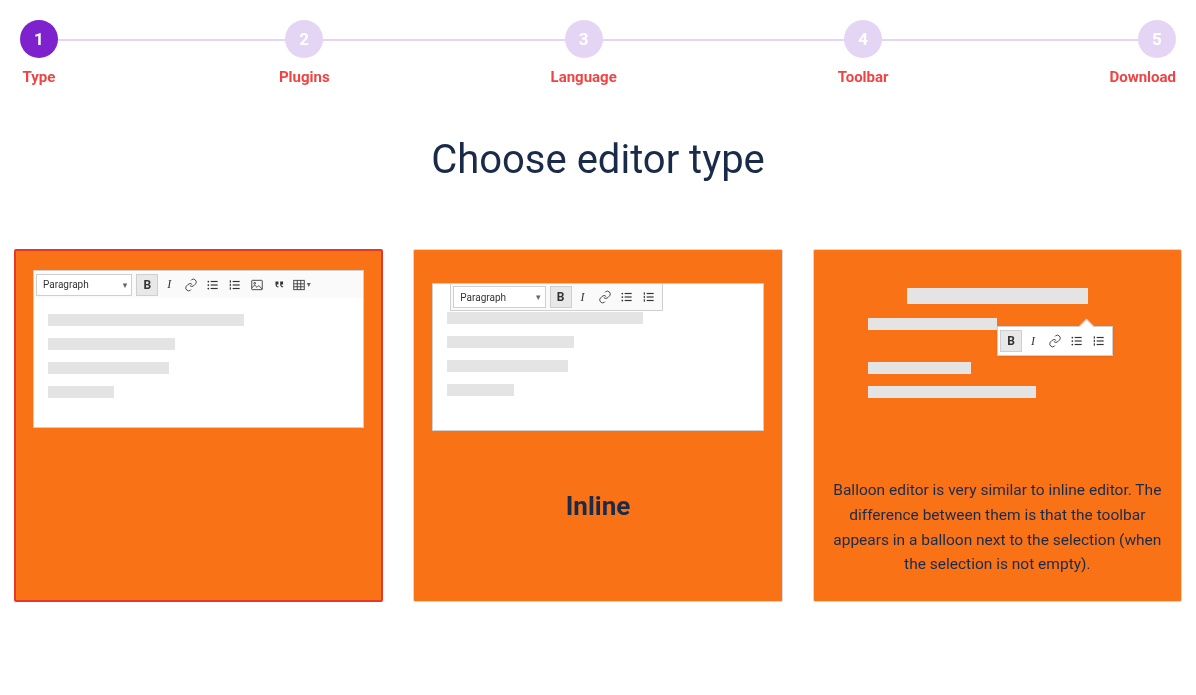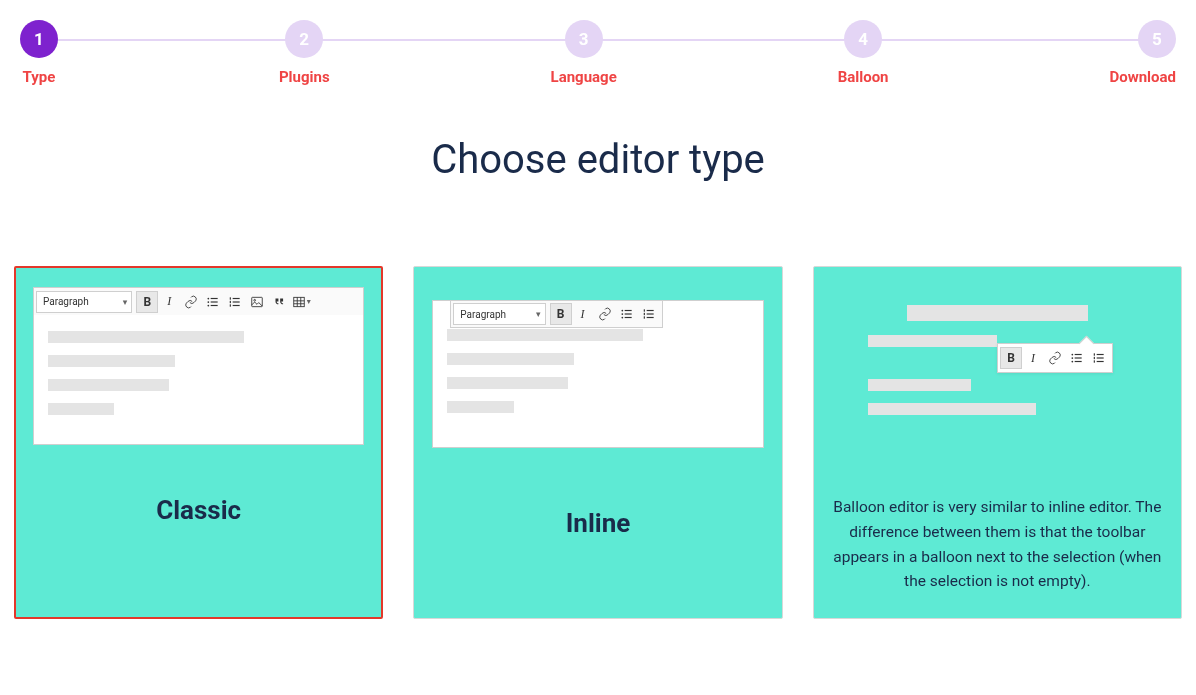--- a/index.html
+++ b/index.html
@@ -60,36 +60,36 @@
       font-weight: 700;
       color: #ef4444;
     }
 
     
     .page-heading {
       text-align: center;
       font-size: 40px;
       font-weight: 400;
       color: #1a2b4a;
-      margin-bottom: 83px;
+      margin-bottom: 66px;
     }
 
     
     .cards {
       display: flex;
       gap: 30px;
       padding: 0 4px;
     }
     .card {
       flex: 1;
       border: 1px solid #d8d8d8;
       border-radius: 2px;
       padding: 20px 18px 24px 18px;
       cursor: pointer;
-      background: #5eead4;
+      background: #f97316;
     }
     .card.selected {
       border: 2px solid #e3382a;
       padding: 19px 17px 23px 17px;
     }
     .preview {
       height: 180px;
       margin-bottom: 28px;
       position: relative;
     }
@@ -229,21 +229,21 @@
   <div class="step">
     <div class="step-circle">2</div>
     <div class="step-label">Plugins</div>
   </div>
   <div class="step">
     <div class="step-circle">3</div>
     <div class="step-label">Language</div>
   </div>
   <div class="step">
     <div class="step-circle">4</div>
-    <div class="step-label">Balloon</div>
+    <div class="step-label">Toolbar</div>
   </div>
   <div class="step">
     <div class="step-circle">5</div>
     <div class="step-label">Download</div>
   </div>
 </div>
 
 <h1 class="page-heading">Choose editor type</h1>
 
 <div class="cards">
@@ -312,21 +312,20 @@
             </div>
         </div>
         <div class="content-area">
           <div class="skel" style="width:65%"></div>
           <div class="skel" style="width:42%"></div>
           <div class="skel" style="width:40%"></div>
           <div class="skel" style="width:22%"></div>
         </div>
       </div>
     </div>
-    <div class="card-title">Classic</div>
   </div>
 
   <div class="card">
     <div class="preview preview-inline">
       <div class="toolbar">
         <div class="para-select">
           <span>Paragraph</span>
           <span class="chev">▾</span>
         </div>
         <div class="tb-btn active">

